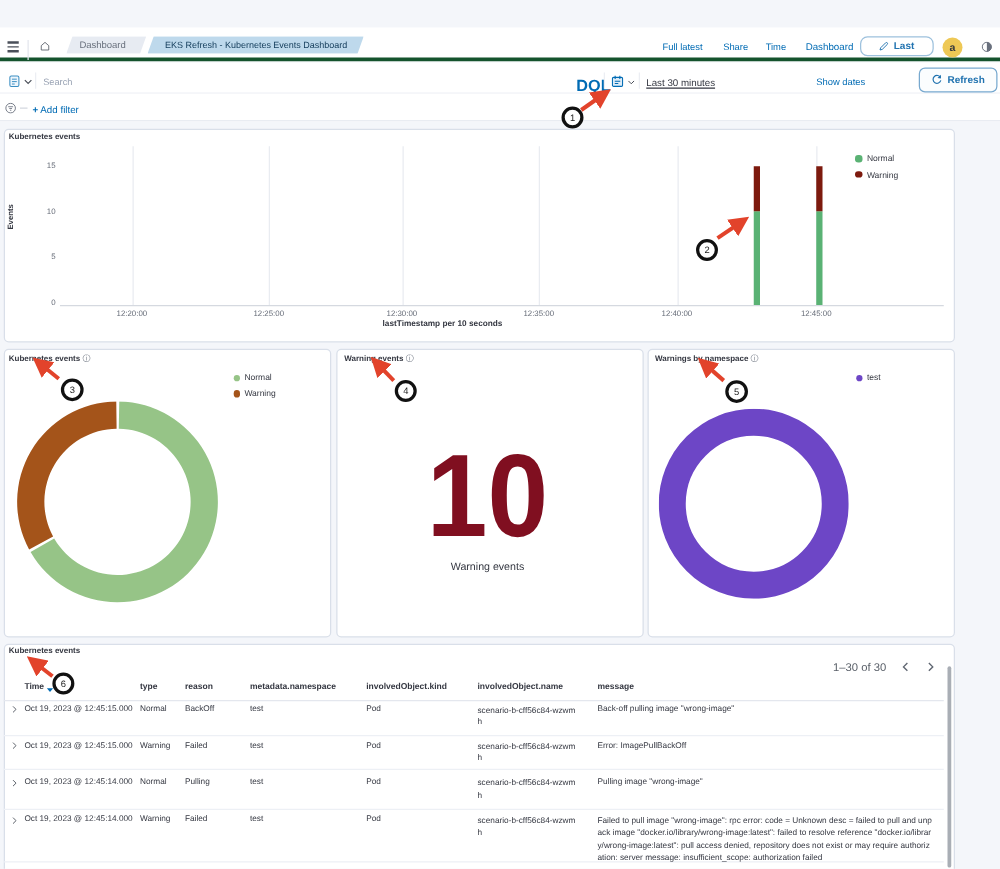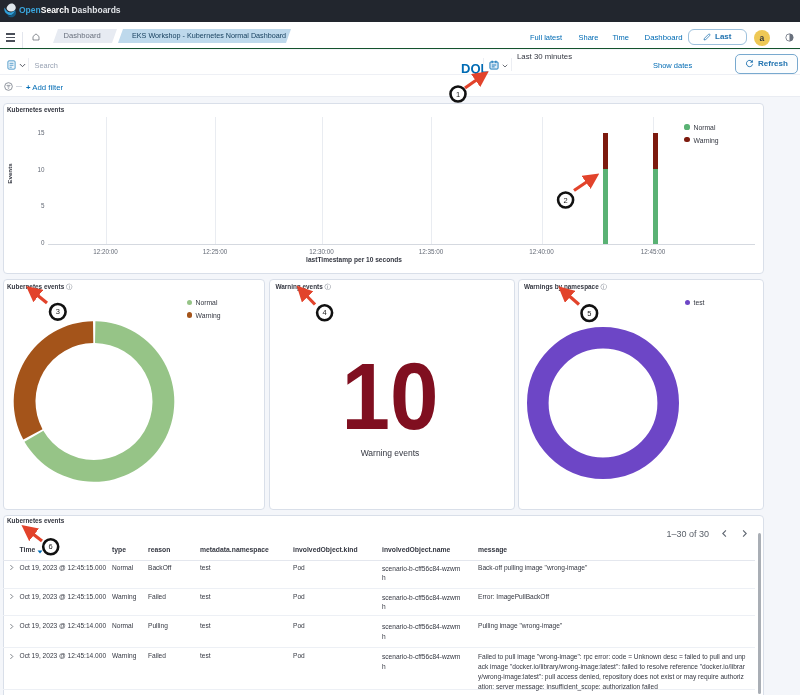--- a/index.html
+++ b/index.html
@@ -14,45 +14,37 @@
   .dot { position:absolute; width:5.2px; height:5.2px; border-radius:50%; }
   .cell { position:absolute; font-size:6.6px; color:#343741; white-space:nowrap; }
   .hcell { position:absolute; font-size:6.8px; font-weight:700; color:#343741; white-space:nowrap; }
   .blue { color:#006bb4; }
   .rowline { position:absolute; left:3px; width:752px; height:1px; background:#edf0f5; }
 </style>
 </head>
 <body>
 <div id="page">
 
-  <div class="abs" style="left:0;top:0;width:800px;height:22px;background:#22262e;">
-    <svg class="abs" style="left:3px;top:3px;" width="14" height="16" viewBox="0 0 28 32">
-      <path d="M21 2 C27 6 27 13 21 16 C14 19 8 16 7 10 C9 3 16 -1 21 2 Z" fill="#dfe7ec"></path>
-      <path d="M3 9 C1 16 6 23 13 24 C20 25 25 20 24 14 C21 19 13 21 8 16 C5 13 4 11 3 9 Z" fill="#2f9fd8"></path>
-      <path d="M24 14 C23 21 16 26 9 25 C13 30 21 30 25 24 C27 20 26 16 24 14 Z" fill="#16597f"></path>
-    </svg>
-    <div class="abs" style="left:19px;top:5px;font-size:8.5px;font-weight:700;color:#3aa6dd;white-space:nowrap;">Open<span style="color:#fff;">Search</span> <span style="color:#dfe2e6;font-weight:600;">Dashboards</span></div>
-  </div>
-
-  <div class="abs" style="left:0;top:22px;width:800px;height:27px;background:#fff;border-bottom:1px solid #14532d;">
+
+  <div class="abs" style="left:0;top:22px;width:800px;height:27px;background:#fff;border-bottom:3px solid #14532d;">
 
     <div class="abs" style="left:6px;top:11.4px;width:9px;height:1.5px;background:#4a4f59;"></div>
     <div class="abs" style="left:6px;top:14.8px;width:9px;height:1.5px;background:#4a4f59;"></div>
     <div class="abs" style="left:6px;top:18.2px;width:9px;height:1.5px;background:#4a4f59;"></div>
 
     <div class="abs" style="left:22px;top:10px;width:1px;height:15.5px;background:#e3e6ed;"></div>
 
     <svg class="abs" style="left:31.5px;top:10.8px;" width="8" height="8" viewBox="0 0 16 16">
       <path d="M2 7 L8 1.8 L14 7 L14 14 L2 14 Z" fill="none" stroke="#5a6069" stroke-width="1.4"></path>
     </svg>
 
     <div class="abs" style="left:53px;top:7px;width:64px;height:14px;background:#e7ebf2;clip-path:polygon(5px 0,100% 0,calc(100% - 5px) 100%,0 100%);"></div>
     <div class="abs" style="left:63.5px;top:9px;font-size:7.6px;color:#69707d;">Dashboard</div>
     <div class="abs" style="left:118px;top:7px;width:173px;height:14px;background:#bed9ec;clip-path:polygon(5px 0,100% 0,calc(100% - 5px) 100%,0 100%);"></div>
-    <div class="abs" style="left:132px;top:9.3px;font-size:7.2px;color:#17405e;">EKS Workshop - Kubernetes Normal Dashboard</div>
+    <div class="abs" style="left:132px;top:9.3px;font-size:7.2px;color:#17405e;">EKS Refresh - Kubernetes Events Dashboard</div>
 
     <div class="abs blue" style="left:530px;top:10.5px;font-size:7.5px;">Full latest</div>
     <div class="abs blue" style="left:578.5px;top:10.5px;font-size:7.5px;">Share</div>
     <div class="abs blue" style="left:612.5px;top:10.5px;font-size:7.5px;">Time</div>
     <div class="abs blue" style="left:644.5px;top:10.5px;font-size:7.8px;">Dashboard</div>
 
     <div class="abs" style="left:688px;top:7px;width:59px;height:16px;border:1px solid #9dc1dd;border-radius:6px;background:#fff;"></div>
     <svg class="abs" style="left:703px;top:10.5px;" width="8" height="8" viewBox="0 0 16 16">
       <path d="M2 14 L3 10.5 L11 2.5 C11.7 1.8 13 1.8 13.6 2.5 C14.3 3.2 14.3 4.4 13.6 5.1 L5.6 13 Z" fill="none" stroke="#2173b0" stroke-width="1.5"></path>
     </svg>
@@ -84,21 +76,21 @@
 
     <svg class="abs" style="left:489px;top:10px;" width="10" height="10" viewBox="0 0 16 16">
       <rect x="1.5" y="3" width="13" height="11.5" rx="1.5" fill="#dcebf7" stroke="#006bb4" stroke-width="1.4"></rect>
       <path d="M5 1 L5 5 M11 1 L11 5" stroke="#006bb4" stroke-width="1.4"></path>
       <path d="M4.5 8 H11.5 M4.5 11 H9" stroke="#006bb4" stroke-width="1.3"></path>
     </svg>
     <svg class="abs" style="left:501.5px;top:13.5px;" width="6" height="4" viewBox="0 0 12 8">
       <path d="M1.5 1.5 L6 6 L10.5 1.5" fill="none" stroke="#4a4f59" stroke-width="1.6"></path>
     </svg>
     <div class="abs" style="left:511px;top:8px;width:1px;height:13px;background:#eceef3;"></div>
-    <div class="abs" style="left:517px;top:2px;font-size:7.8px;color:#343741;">Last 30 minutes</div>
+    <div class="abs" style="left:517px;top:12px;font-size:7.8px;color:#343741;text-decoration:underline;">Last 30 minutes</div>
     <div class="abs blue" style="left:653px;top:10.5px;font-size:7.5px;">Show dates</div>
 
     <div class="abs" style="left:735px;top:4px;width:63px;height:20px;border:1px solid #78a9cf;border-radius:5px;background:#fbfdfe;"></div>
     <svg class="abs" style="left:745px;top:9px;" width="9" height="9" viewBox="0 0 16 16">
       <path d="M13.2 5.5 A5.6 5.6 0 1 0 13.6 9.5" fill="none" stroke="#2173b0" stroke-width="1.7"></path>
       <path d="M13.8 1.5 L13.8 6.8 L8.8 6 Z" fill="#2173b0"></path>
     </svg>
     <div class="abs" style="left:758px;top:9px;font-size:8px;font-weight:700;color:#2173b0;">Refresh</div>
   </div>
 

